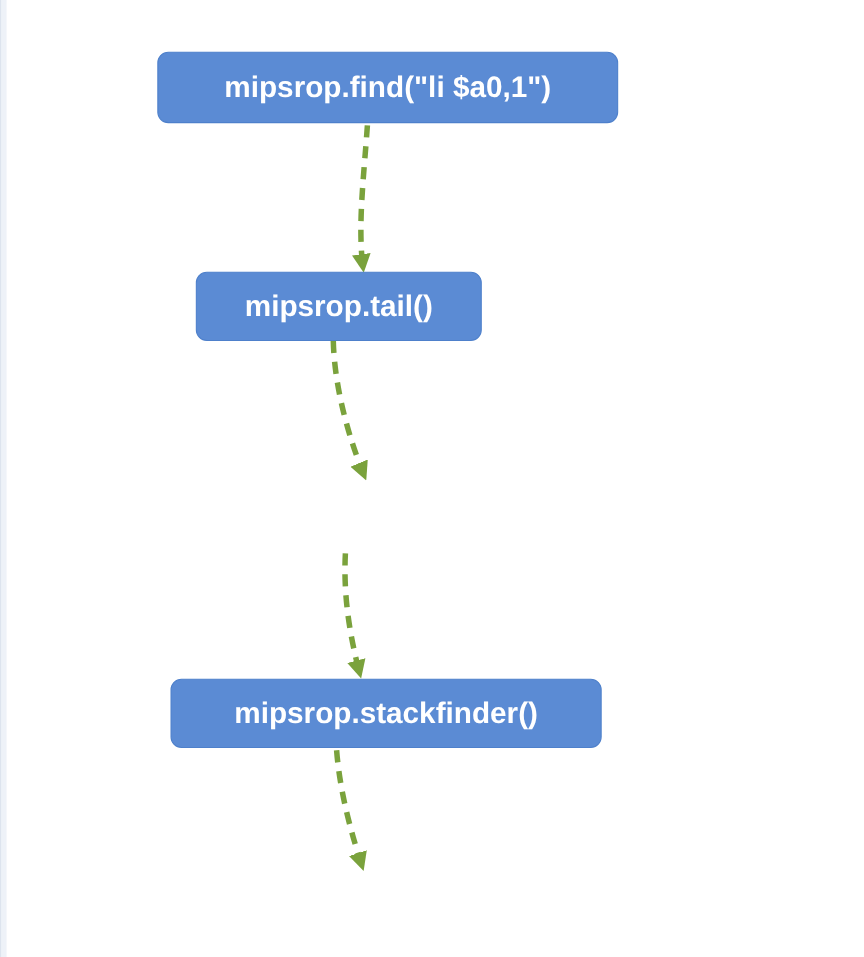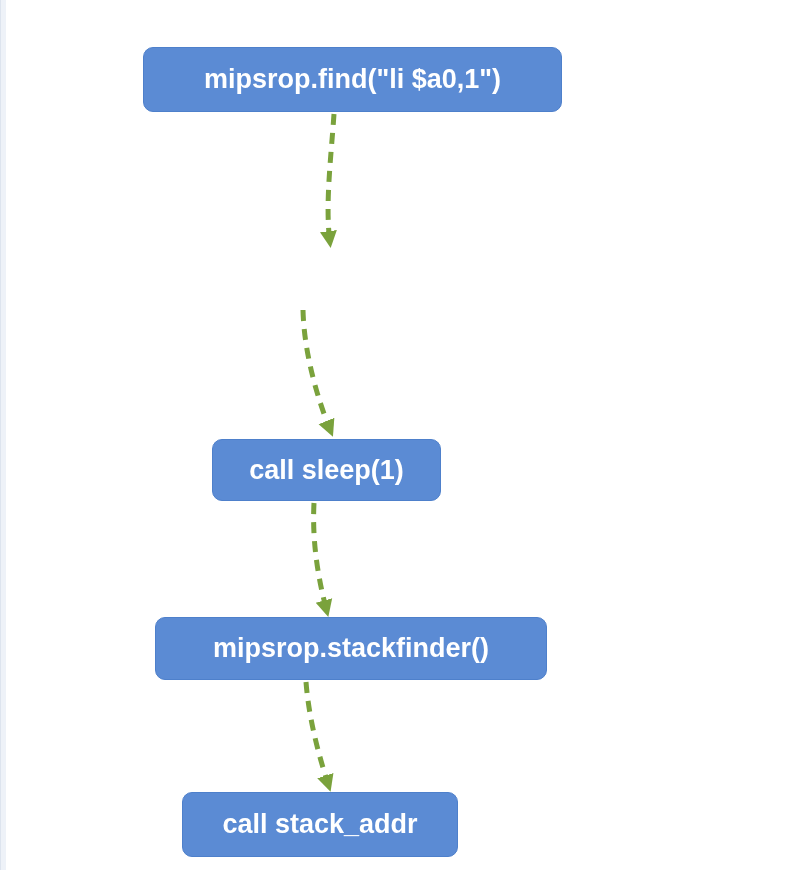--- a/index.html
+++ b/index.html
@@ -81,26 +81,23 @@
     <path class="edge" marker-end="url(#arrow)" d="M 334 114 C 331 158, 325 205, 330 243"></path>
     <path class="edge" marker-end="url(#arrow)" d="M 303 310 C 304 352, 317 398, 331 432"></path>
     <path class="edge" marker-end="url(#arrow)" d="M 314 503 C 312 542, 318 578, 327 612"></path>
     <path class="edge" marker-end="url(#arrow)" d="M 306 682 C 309 720, 319 756, 329 787"></path>
   </svg>
 
   <div class="flow-node node-1">
     <span>mipsrop.find("li $a0,1")</span>
   </div>
 
+  <div class="flow-node node-2">
+    <span>mipsrop.tail()</span>
+  </div>
 
-  <div class="flow-node node-3">
-    <span>call sleep(1)</span>
-  </div>
 
   <div class="flow-node node-4">
     <span>mipsrop.stackfinder()</span>
   </div>
 
-  <div class="flow-node node-5">
-    <span>call stack_addr</span>
-  </div>
 
 </div>
 
 </body></html>

